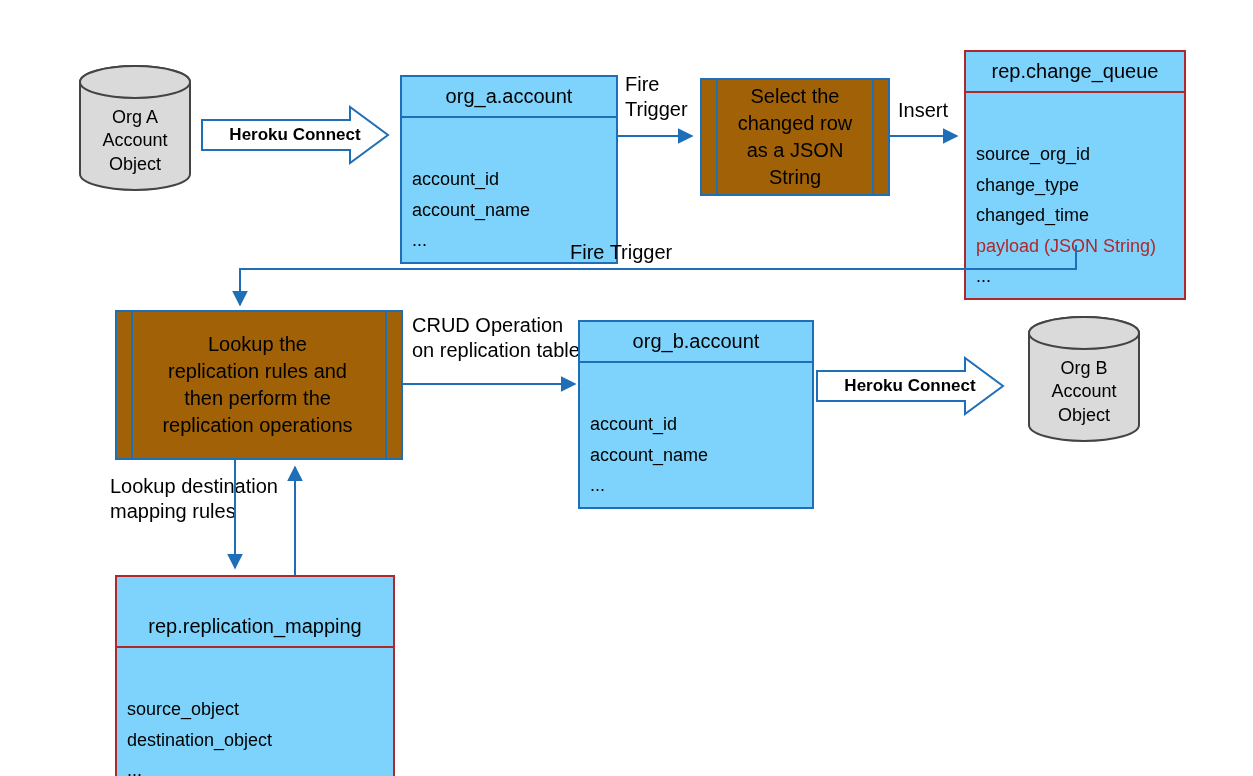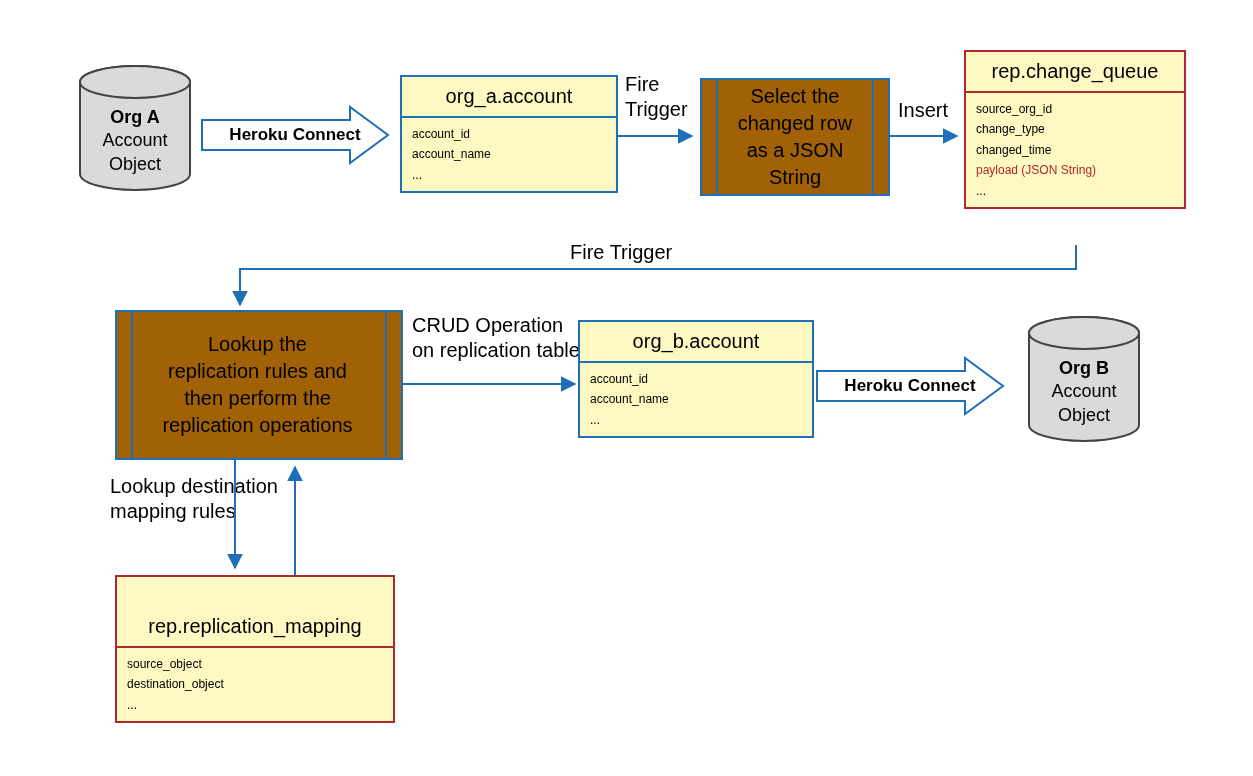--- a/index.html
+++ b/index.html
@@ -13,53 +13,54 @@
     position: relative;
   }
   .diagram {
     position: relative;
     width: 1253px;
     height: 776px;
   }
   .node {
     position: absolute;
     border: 2px solid #1e6fb8;
-    background: #fef9c3;
+    background: #7dd3fc;
   }
   .node-red {
     border-color: #b0272c;
   }
   .table-header {
     text-align: center;
     padding: 8px 10px;
     font-size: 20px;
     border-bottom: 2px solid inherit;
   }
   .table-body {
     padding: 6px 10px;
-    font-size: 12px;
+    font-size: 18px;
     line-height: 1.7;
+    margin-top: 40px;
   }
   .table-body .red { color: #b0272c; }
   .db {
     position: absolute;
     width: 120px;
     height: 130px;
     text-align: center;
   }
   .db svg { width: 120px; height: 130px; }
   .db-label {
     position: absolute;
     top: 42px;
     left: 0;
     right: 0;
     font-size: 18px;
     line-height: 1.3;
   }
-  .db-label b { font-weight: bold; }
+  .db-label b { font-weight: normal; }
   .big-arrow {
     position: absolute;
   }
   .big-arrow svg { display: block; }
   .big-arrow-label {
     position: absolute;
     top: 50%;
     left: 50%;
     transform: translate(-50%, -50%);
     font-weight: bold;

